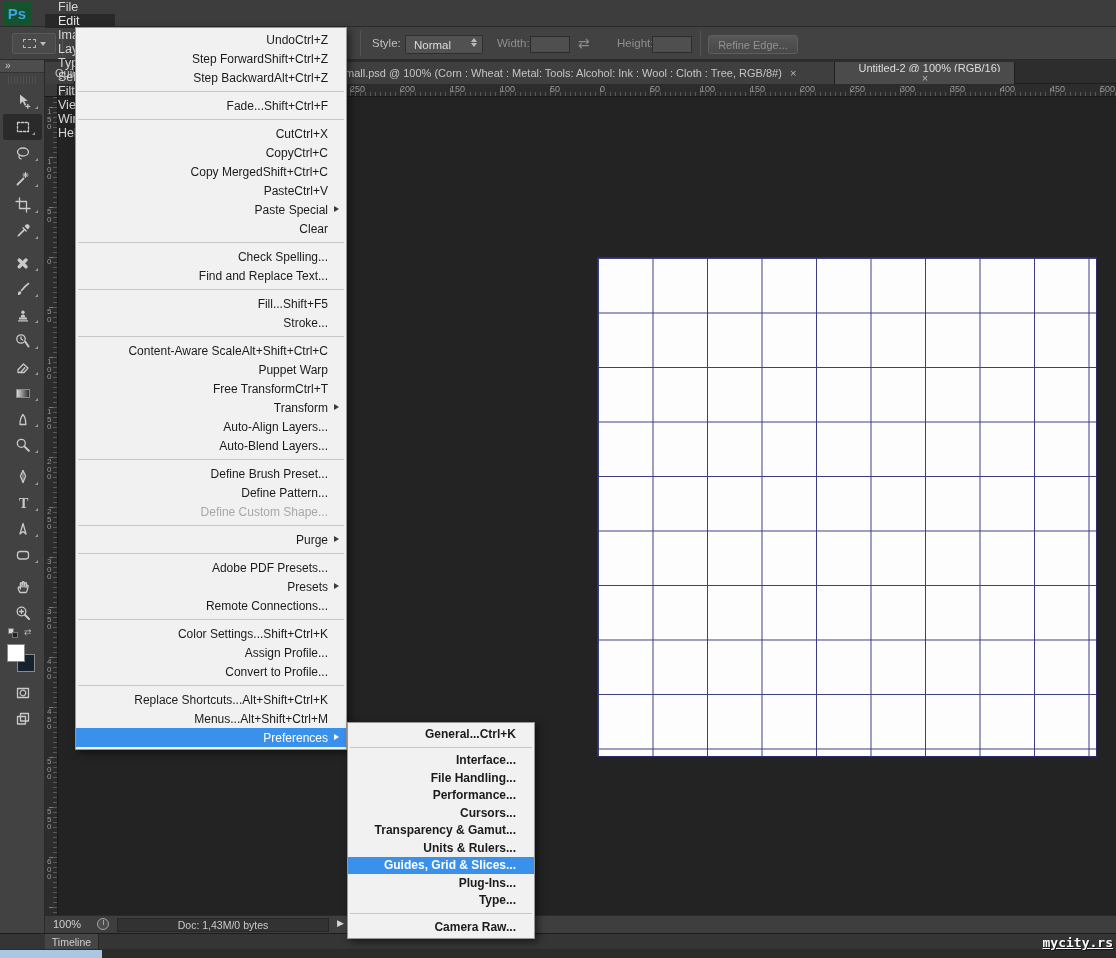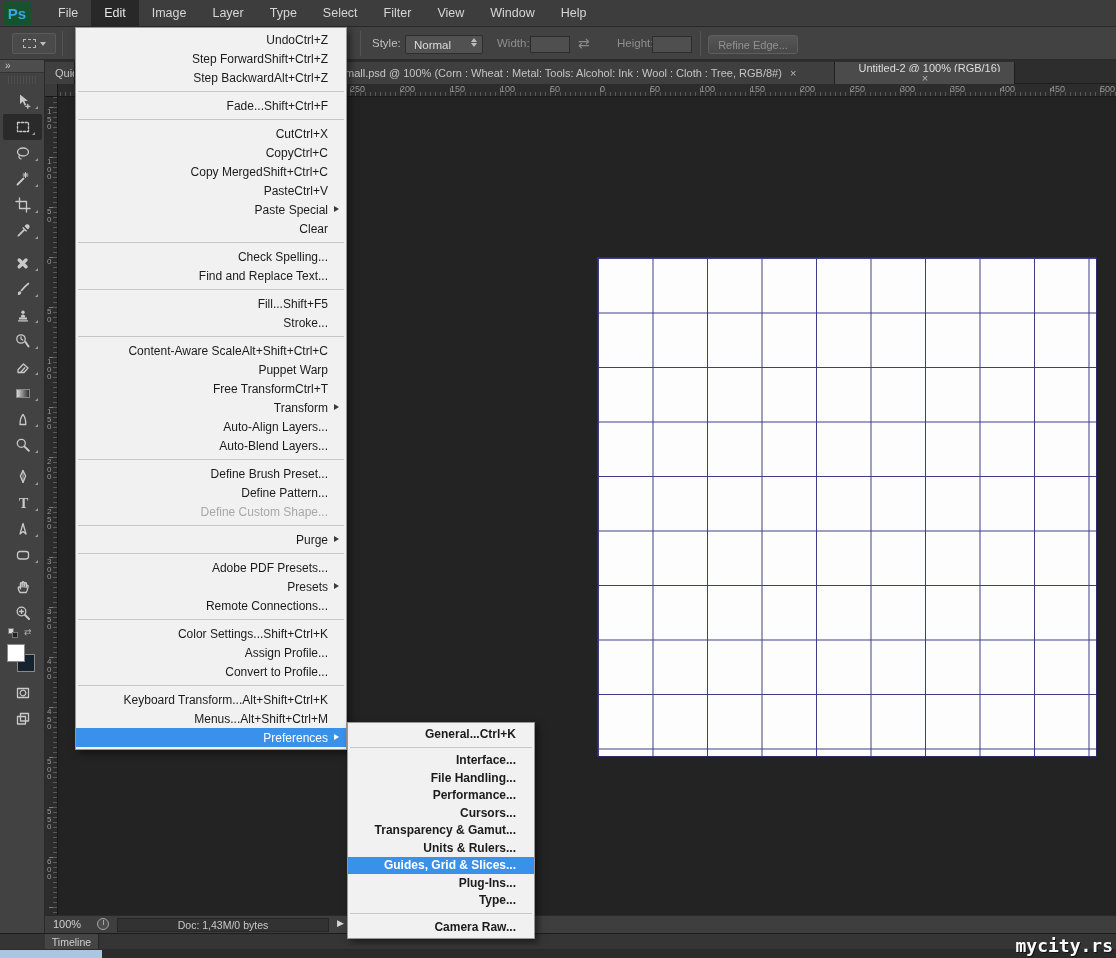--- a/index.html
+++ b/index.html
@@ -5,21 +5,21 @@
   html,body{margin:0;padding:0;background:#1a1a1a;}
   *{box-sizing:border-box;}
   #stage{position:relative;width:1116px;height:958px;overflow:hidden;
          font-family:"Liberation Sans",sans-serif;background:#232323;}
 
   
   .menubar{position:absolute;left:0;top:0;width:1116px;height:27px;background:#3d3d3d;
            border-bottom:1px solid #2a2a2a;display:flex;align-items:center;z-index:6;}
   .pslogo{width:28px;height:23px;margin:2px 6px 2px 3px;background:#14532d;color:#3aa6e8;
           font-weight:bold;font-size:15px;display:flex;align-items:center;justify-content:center;}
-  .mb-items{display:flex;height:100%;margin-left:8px;}
+  .mb-items{display:flex;height:100%;margin-left:8px;flex-direction:column;}
   .mb-item{padding:0 13px;display:flex;align-items:center;color:#d6d6d6;font-size:12.5px;height:100%;}
   .mb-item.active{background:#282828;color:#e6e6e6;}
 
   
   .optionsbar{position:absolute;left:0;top:27px;width:1116px;height:33px;background:#424242;
               border-bottom:1px solid #2b2b2b;z-index:5;color:#c0c0c0;font-size:11.5px;}
   .preset-box{position:absolute;left:12px;top:6px;width:44px;height:21px;border:1px solid #5a5a5a;
               background:#4a4a4a;border-radius:2px;display:flex;align-items:center;justify-content:center;gap:4px;}
   .preset-dash{width:13px;height:9px;border:1px dashed #b9b9b9;}
   .caret-down{width:0;height:0;border-left:3.5px solid transparent;border-right:3.5px solid transparent;border-top:4px solid #bdbdbd;}
@@ -106,21 +106,21 @@
 
   
   .timeline-head{position:absolute;left:0;top:933px;width:1116px;height:16px;background:#353535;border-top:1px solid #1c1c1c;z-index:4;}
   .timeline-tab{position:absolute;left:45px;top:0;width:54px;height:16px;background:#454545;color:#cfcfcf;
                 font-size:10.5px;display:flex;align-items:center;justify-content:center;border-right:1px solid #262626;}
   .timeline-body{position:absolute;left:0;top:949px;width:1116px;height:9px;background:#2b2b2b;z-index:4;}
   .timeline-blue{position:absolute;left:0;top:1px;width:102px;height:8px;background:#a9c6e2;}
 
   
   .watermark{position:absolute;right:3px;top:935px;z-index:30;font-family:"DejaVu Sans Mono",monospace;
-             font-weight:bold;font-size:18px;color:#fafafa;text-shadow:1px 1px 0 #111;}
+             font-weight:bold;font-size:13px;color:#fafafa;text-shadow:1px 1px 0 #111;text-decoration:underline;}
 
   
   .menu{position:absolute;background:#f1f1f1;border:1px solid #979797;box-shadow:3px 3px 7px rgba(0,0,0,.5);
         padding:2px 0;font-size:12px;color:#1b1b1b;}
   .edit-menu{left:75px;top:27px;width:272px;z-index:20;}
   .submenu{left:347px;top:722px;width:188px;z-index:21;}
   .mi{display:flex;align-items:center;height:19px;padding-right:5px;}
   .submenu .mi{height:17.5px;font-weight:bold;}
   .mi-label{flex:1;padding-left:16px;white-space:nowrap;overflow:hidden;text-align:right;}
   .mi-short{white-space:nowrap;margin-right:3px;}
@@ -666,21 +666,21 @@
         <span class="sub-arrow"></span>
       </div>
 
       <div class="mi sep">
         
         
         
       </div>
 
       <div class="mi">
-        <span class="mi-label">Keyboard Transform...</span>
+        <span class="mi-label">Replace Shortcuts...</span>
         <span class="mi-short">Alt+Shift+Ctrl+K</span>
         <span class="sub-arrow"></span>
       </div>
 
       <div class="mi">
         <span class="mi-label">Menus...</span>
         <span class="mi-short">Alt+Shift+Ctrl+M</span>
         <span class="sub-arrow"></span>
       </div>
 

